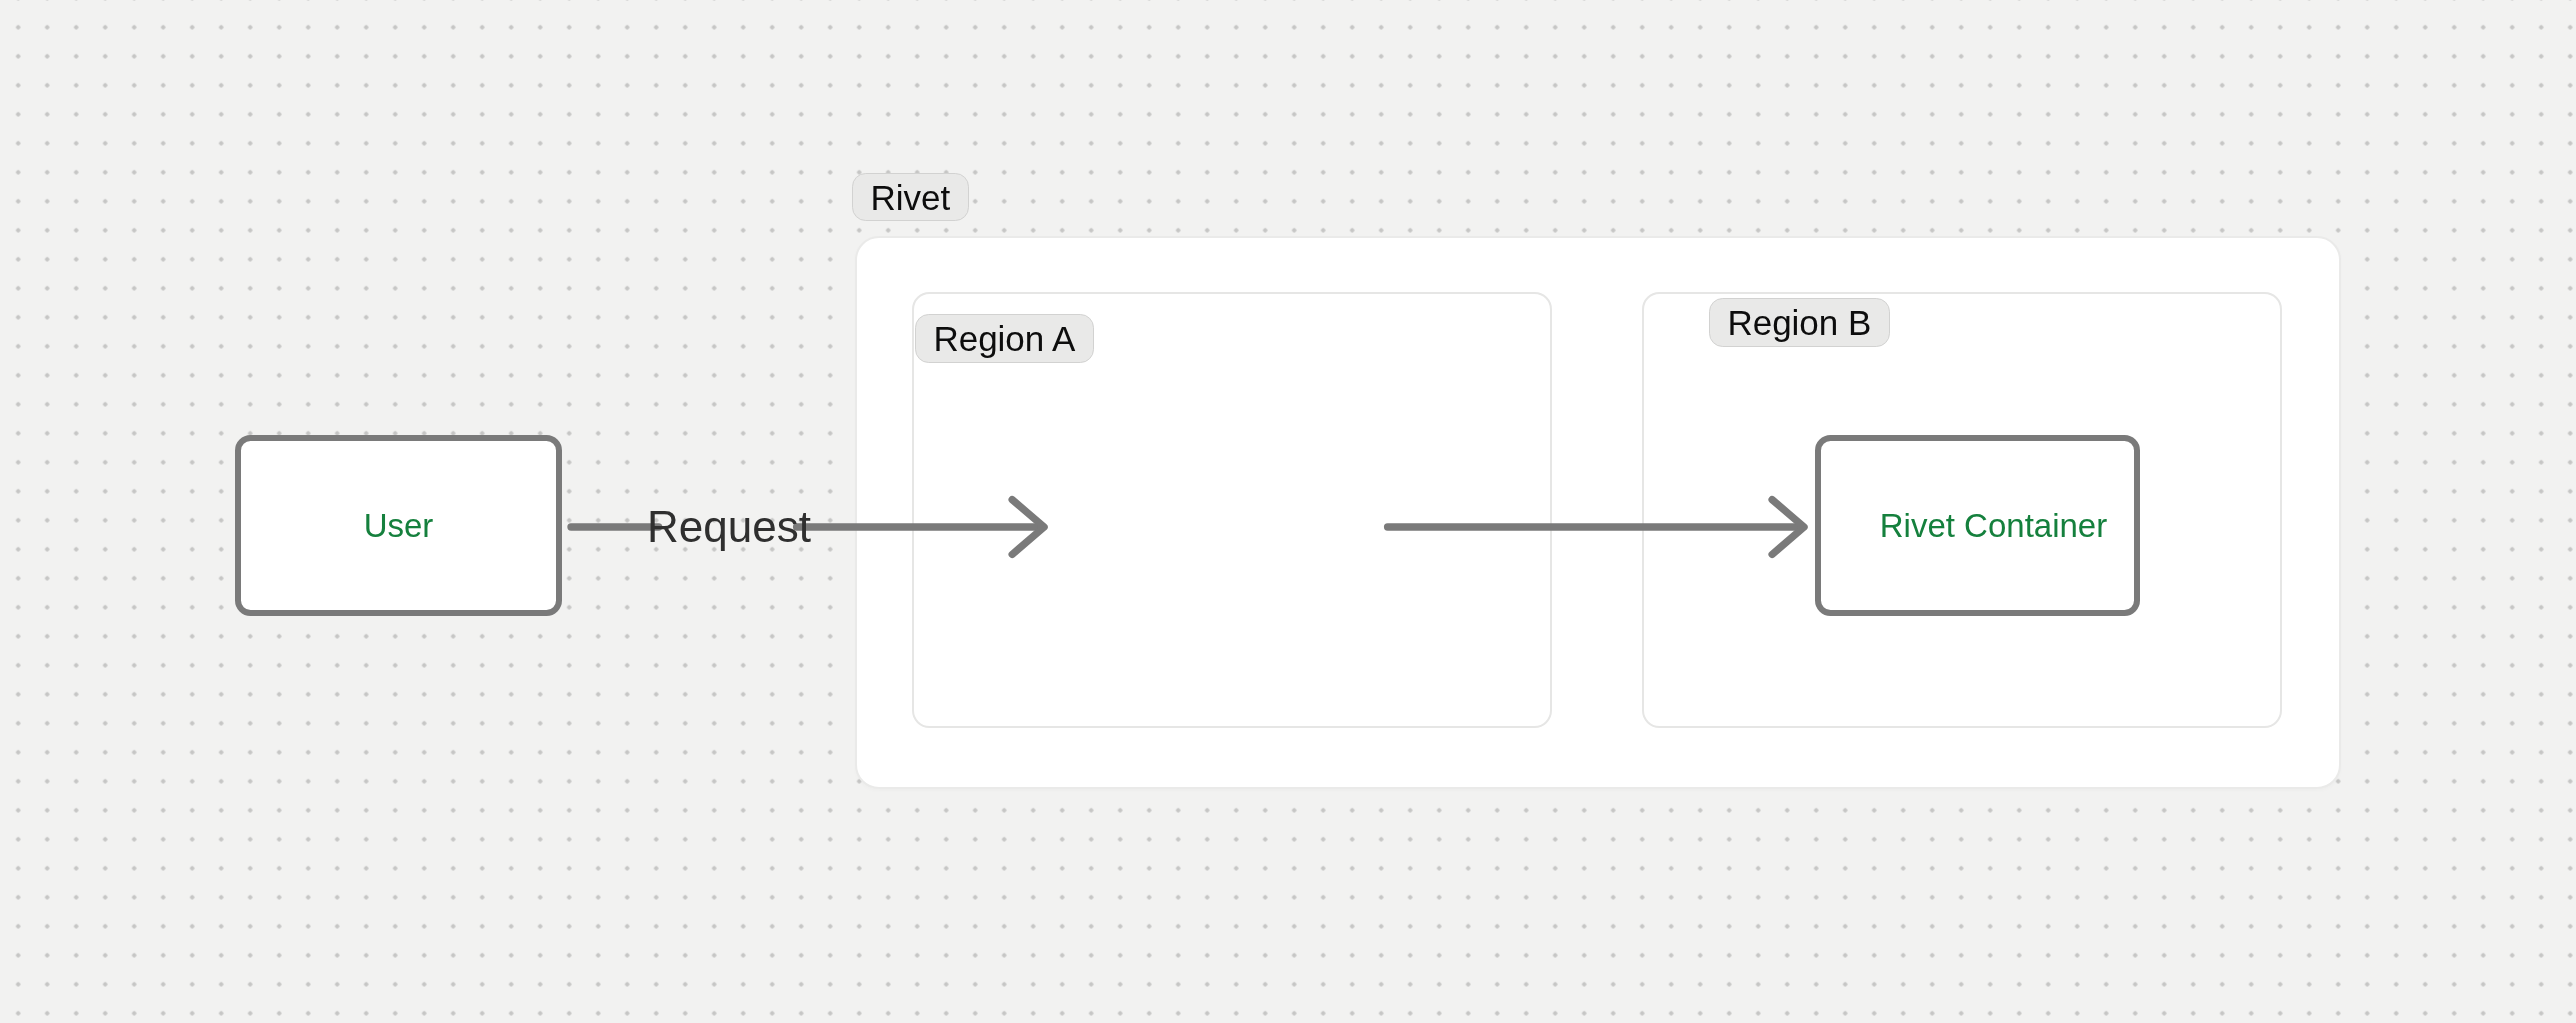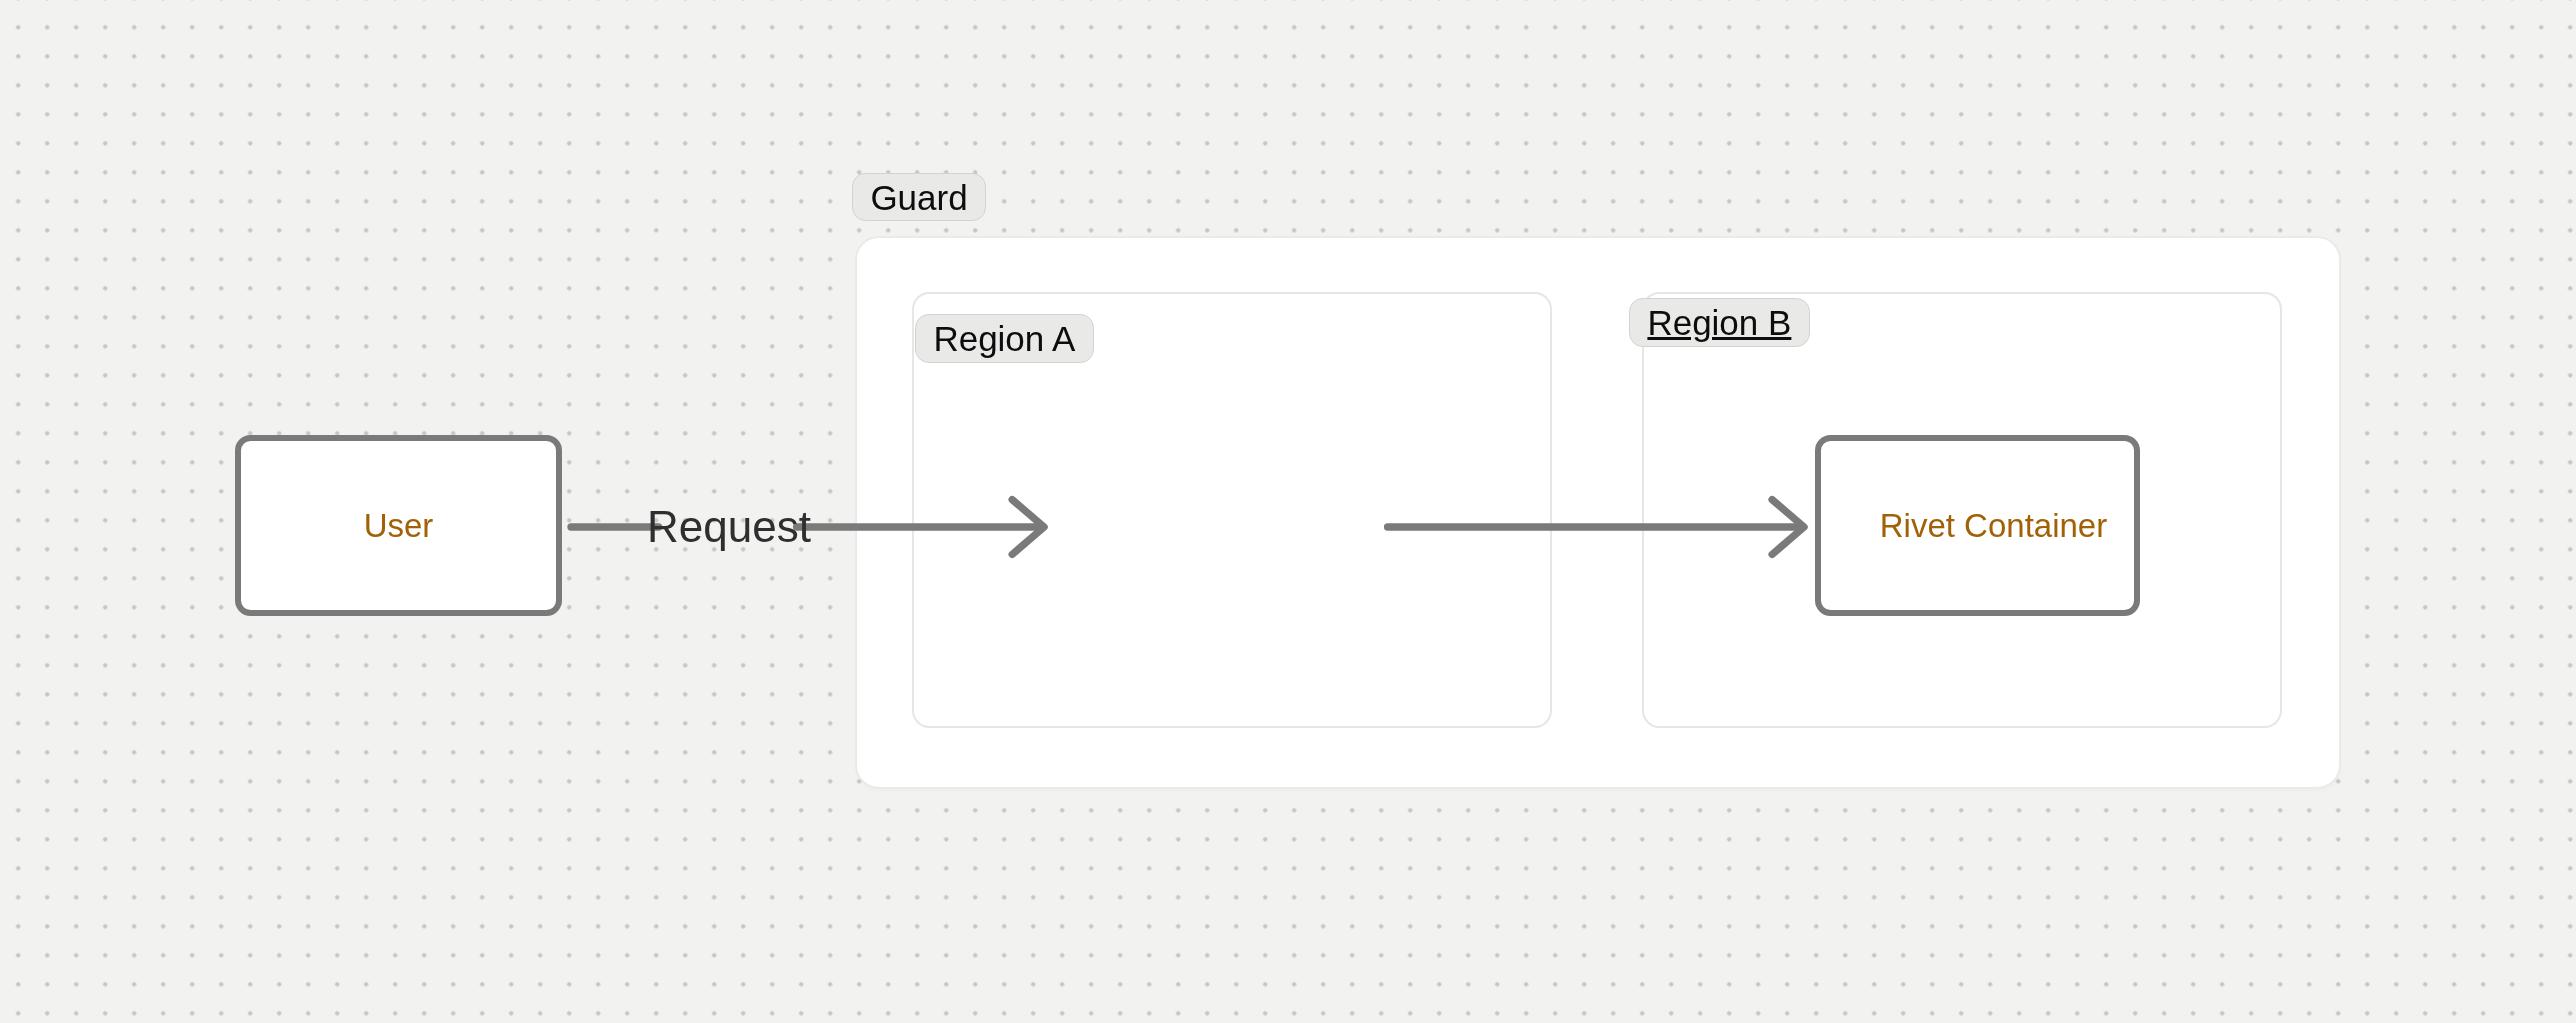--- a/index.html
+++ b/index.html
@@ -57,34 +57,34 @@
     color: #0d0d0d;
     font-size: 35px;
     font-weight: 500;
     line-height: 1;
     white-space: nowrap;
     padding: 0 17.4px;
     height: 49px;
   }
   .pill-rivet    { left: 852px;  top: 173px; height: 48px; }
   .pill-region-a { left: 915px; top: 298px; margin-top: 16px; }
-  .pill-region-b { left: 1629px; top: 298px; text-decoration: underline; }
+  .pill-region-b { left: 1709px; top: 298px; }
 
   .node {
     position: absolute;
     top: 435px;
     height: 181px;
     box-sizing: border-box;
     background: #ffffff;
     border: 6.4px solid #7a7a7a;
     border-radius: 15.5px;
     display: flex;
     align-items: center;
     justify-content: center;
-    color: #a16207;
+    color: #15803d;
     font-size: 33px;
     font-weight: 500;
     white-space: nowrap;
   }
   .node-user            { left: 235px;  width: 327px; }
   .node-rivet-guard     { left: 1053px; width: 325px; }
   .node-rivet-container { left: 1815px; width: 325px; padding-left: 32px; }
 
   .edges-layer {
     position: absolute;
@@ -106,21 +106,21 @@
 </head>
 <body>
 
 <div class="canvas">
 
   <div class="group group-outer"></div>
 
   <div class="group group-region group-region-a"></div>
   <div class="group group-region group-region-b"></div>
 
-  <div class="pill pill-rivet">Guard</div>
+  <div class="pill pill-rivet">Rivet</div>
   <div class="pill pill-region-a">Region A</div>
   <div class="pill pill-region-b">Region B</div>
 
   <div class="node node-user">
     <span>User</span>
   </div>
   <div class="node node-rivet-container">
     <span>Rivet Container</span>
   </div>
 

